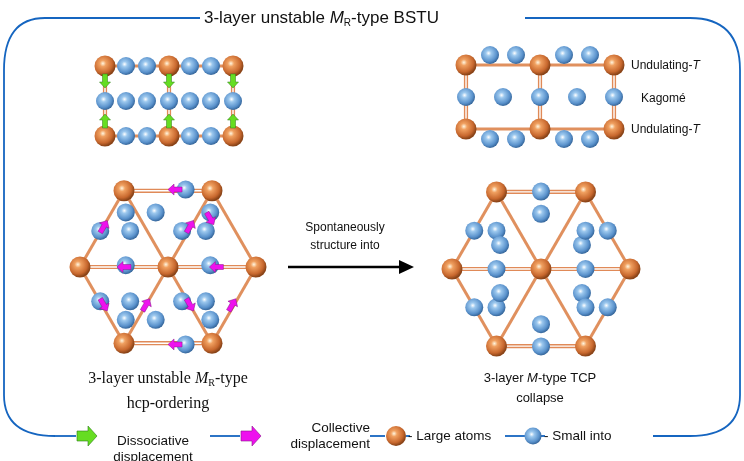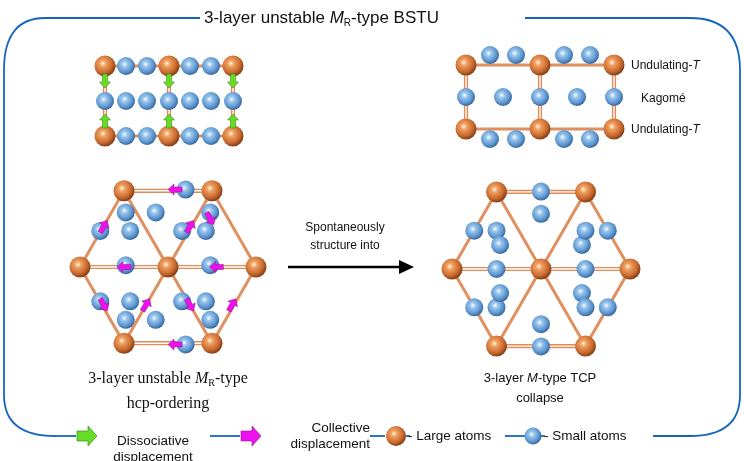--- a/index.html
+++ b/index.html
@@ -281,13 +281,13 @@
 
 <div class="lbl center small" style="left:98px;top:433px;width:110px;">
   <div>Dissociative</div>
   <div>displacement</div>
 </div>
 <div class="lbl center small" style="left:262px;top:420px;width:108px;text-align:right;">
   <div>Collective</div>
   <div>displacement</div>
 </div>
 <div class="lbl small" style="left:408px;top:428px;">- Large atoms</div>
-<div class="lbl small" style="left:544px;top:428px;">- Small atoms</div>
+<div class="lbl small" style="left:544px;top:428px;">- Small into</div>
 
 </body></html>

